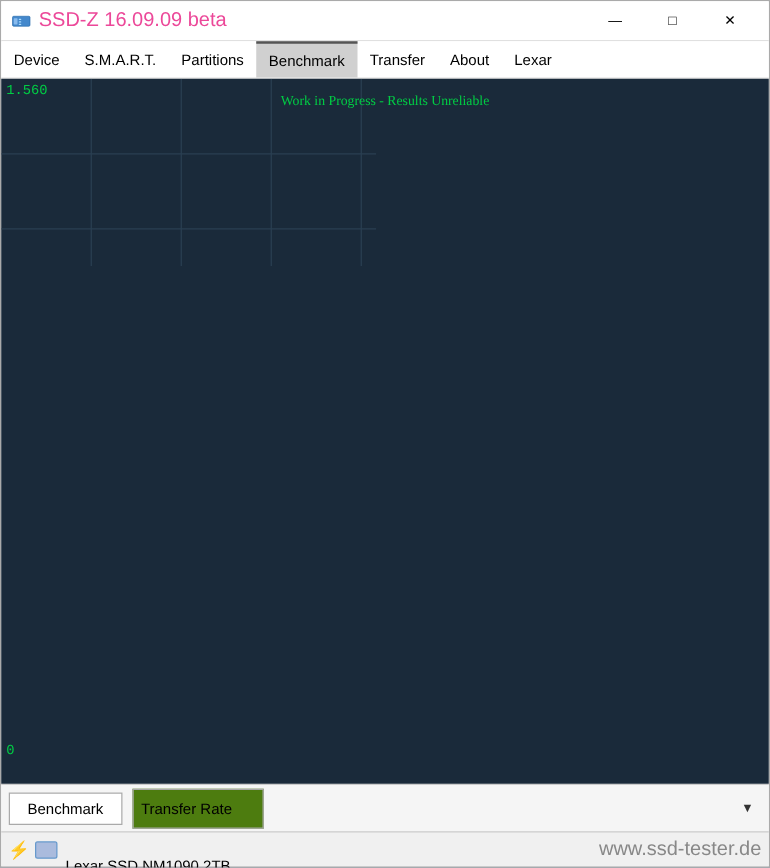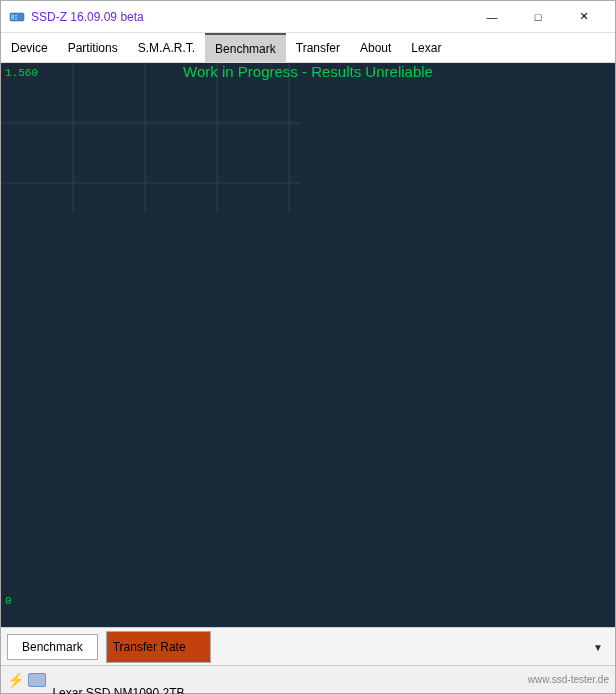--- a/index.html
+++ b/index.html
@@ -33,22 +33,22 @@
 
     .title-bar-icon {
       width: 16px;
       height: 16px;
       margin-right: 6px;
       flex-shrink: 0;
     }
 
     .title-bar-title {
       flex: 1;
-      font-size: 12px;
-      color: #6d28d9;
+      font-size: 16px;
+      color: #ec4899;
     }
 
     .title-bar-controls {
       display: flex;
       gap: 0;
     }
 
     .title-btn {
       width: 46px;
       height: 32px;
@@ -100,26 +100,26 @@
       position: absolute;
       top: 4px;
       left: 4px;
       color: #00cc44;
       font-family: 'Courier New', monospace;
       font-size: 11px;
     }
 
     .chart-label-title {
       position: absolute;
-      top: 0;
+      top: 12px;
       left: 50%;
       transform: translateX(-50%);
       color: #00cc44;
-      font-family: Liberation Sans, sans-serif;
-      font-size: 15px;
+      font-family: Liberation Serif, serif;
+      font-size: 11px;
     }
 
     .chart-label-bottom-left {
       position: absolute;
       bottom: 20px;
       left: 4px;
       color: #00cc44;
       font-family: 'Courier New', monospace;
       font-size: 11px;
     }
@@ -157,21 +157,21 @@
       border: 1px solid #aaa;
       background: #ffffff;
       font-size: 12px;
       cursor: pointer;
     }
 
     .dropdown-select {
       flex: 1;
       height: 32px;
       border: 1px solid #aaa;
-      background: #c2410c;
+      background: #4d7c0f;
       font-size: 12px;
       padding: 0 6px;
       cursor: pointer;
       appearance: none;
       -webkit-appearance: none;
       padding-right: 24px;
       position: relative;
     }
 
     .dropdown-wrapper {
@@ -212,21 +212,21 @@
     }
 
     .status-text {
       font-size: 12px;
       color: #000;
       flex: 1;
       margin-top: 26px;
     }
 
     .status-right {
-      font-size: 10px;
+      font-size: 16px;
       color: #888;
     }
 
     .status-lightning {
       color: #f0a000;
       font-size: 14px;
       margin-right: 4px;
     }
   </style>
 </head>
@@ -247,22 +247,22 @@
     <span class="title-bar-title">SSD-Z 16.09.09 beta</span>
     <div class="title-bar-controls">
       <button class="title-btn">—</button>
       <button class="title-btn">□</button>
       <button class="title-btn close">✕</button>
     </div>
   </div>
 
   <div class="menu-bar">
     <div class="menu-item">Device</div>
+    <div class="menu-item">S.M.A.R.T.</div>
     <div class="menu-item">Partitions</div>
-    <div class="menu-item">S.M.A.R.T.</div>
     <div class="menu-item active">Benchmark</div>
     <div class="menu-item">Transfer</div>
     <div class="menu-item">About</div>
     <div class="menu-item">Lexar</div>
   </div>
 
   <div class="chart-container">
     <svg class="chart-grid">
 
       <line x1="72" y1="0" x2="72" y2="100%" stroke="#2a3f52" stroke-width="1"></line>

